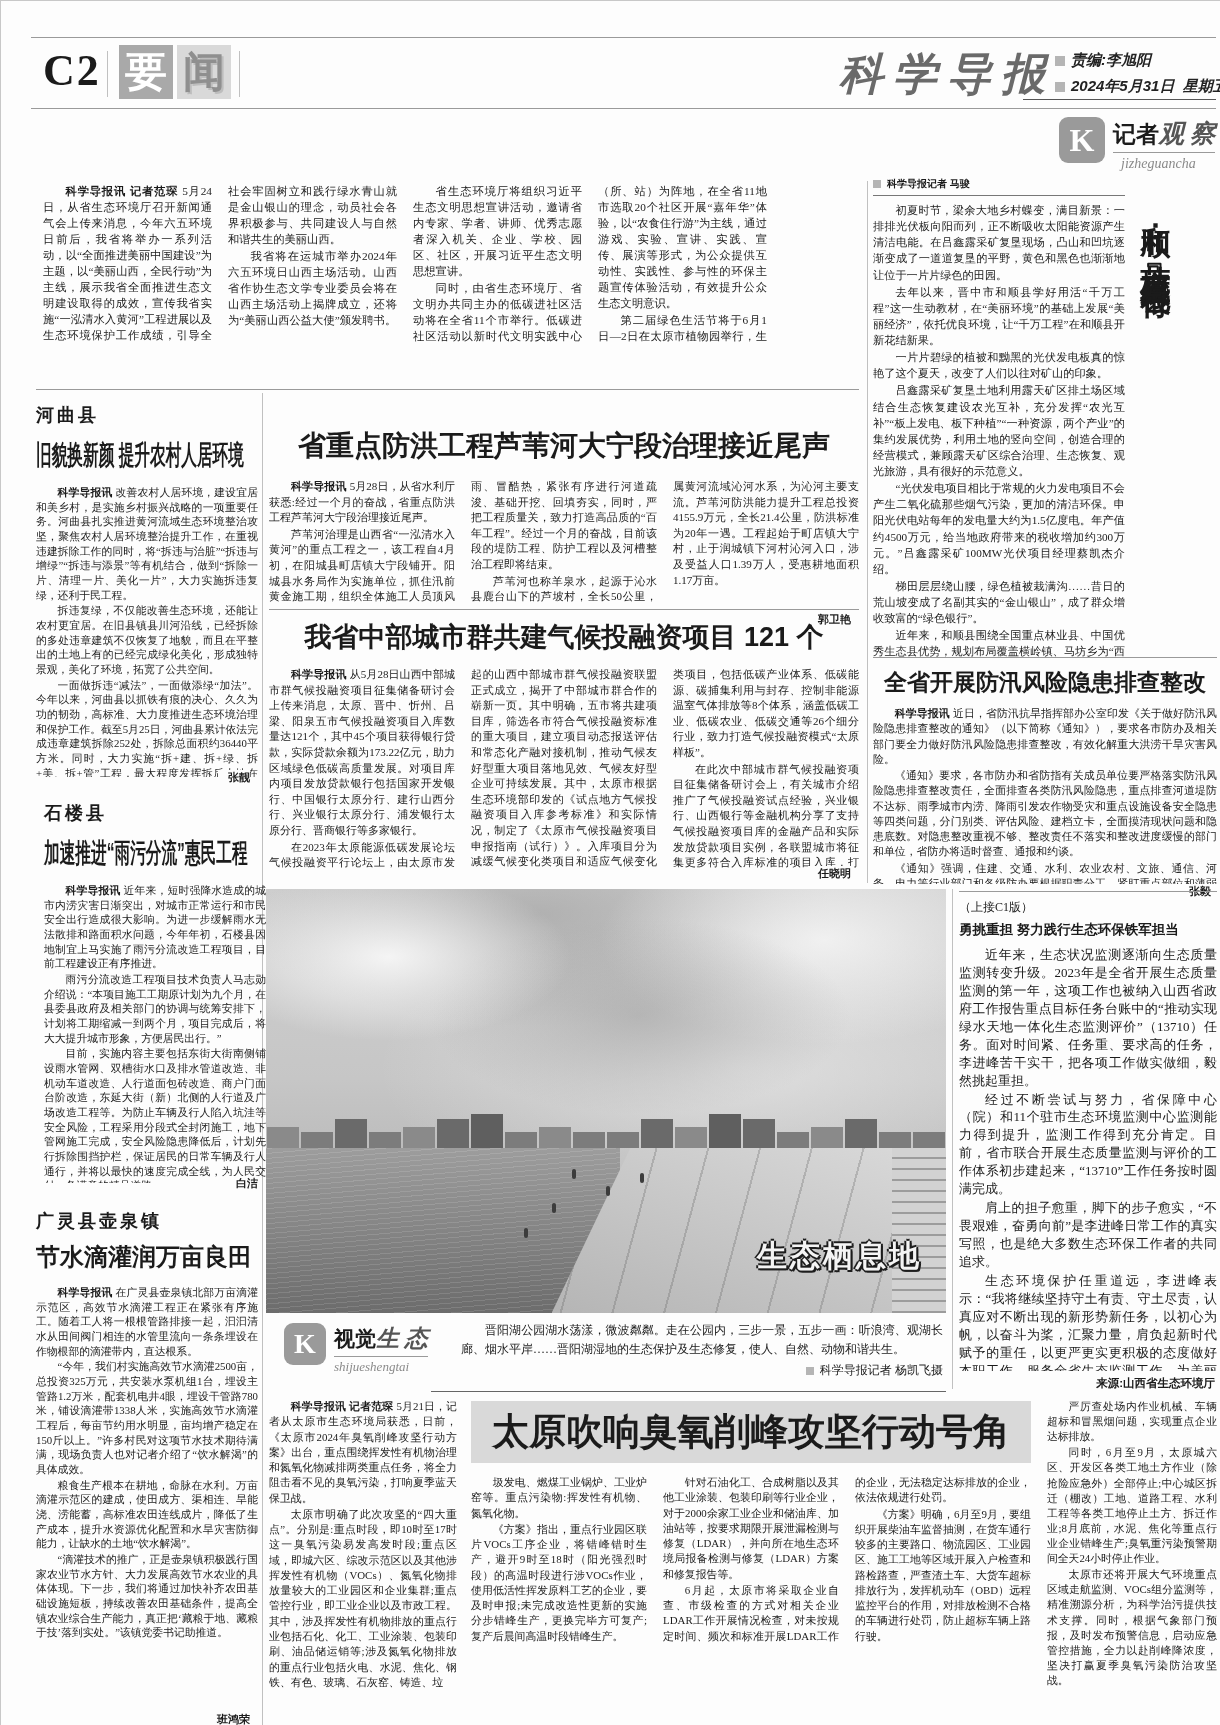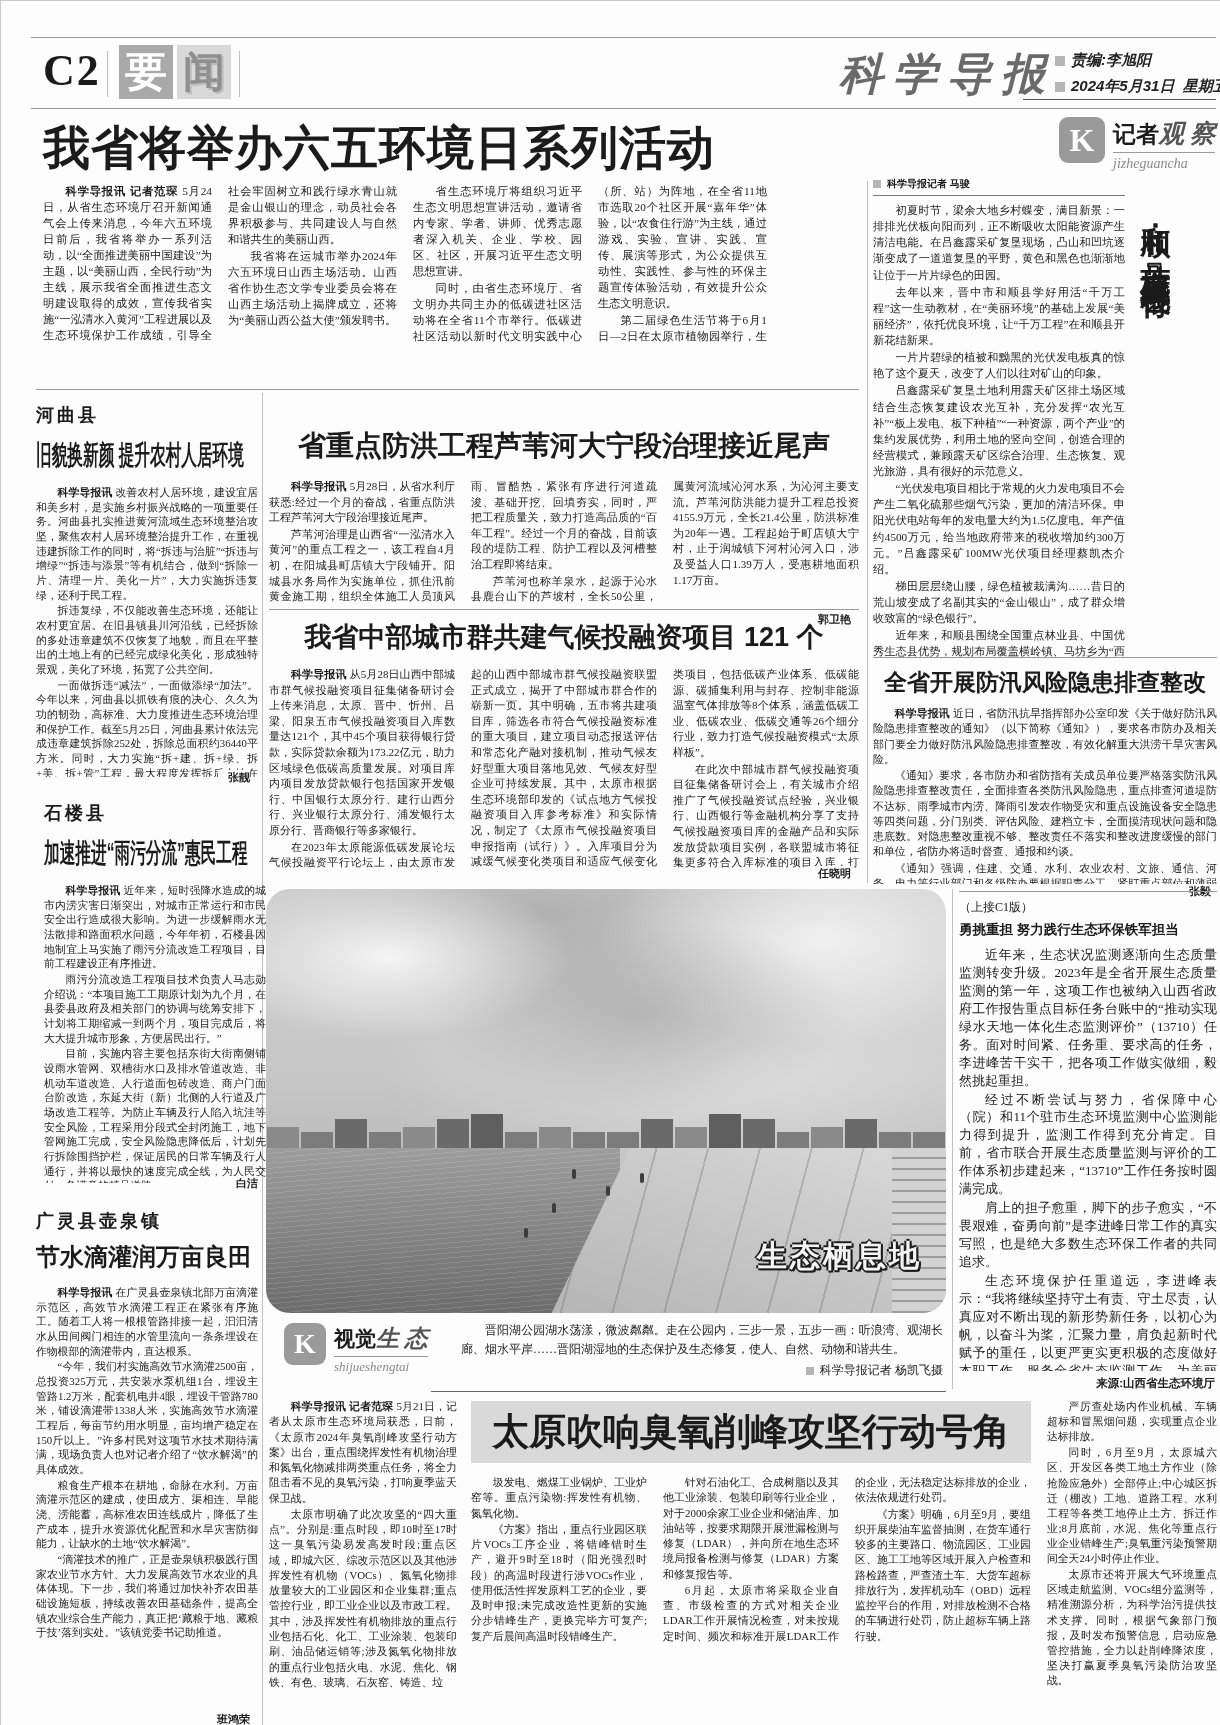--- a/index.html
+++ b/index.html
@@ -37,21 +37,21 @@
   
   .kbox{background:#9a9a9a;color:#fff;border-radius:9px;display:flex;align-items:center;justify-content:center;
         font-family:"Liberation Serif",serif;font-weight:900;}
   .badge-title{font-family:"Liberation Sans",sans-serif;}
   .badge-script{font-family:"Liberation Serif",serif;font-style:italic;font-weight:bold;color:#555;}
   .badge-pinyin{font-family:"Liberation Serif",serif;font-style:italic;color:#8a8a8a;}
   
   .vert-hl{writing-mode:vertical-rl;font-family:"Liberation Sans",sans-serif;font-weight:900;font-size:30px;
            letter-spacing:3px;line-height:1.08;height:450px;}
   
-  .photo{background:linear-gradient(180deg,#d0d0d0 0%,#c6c6c6 45%,#bcbcbc 62%);overflow:hidden;border-radius:24px;}
+  .photo{background:linear-gradient(180deg,#d0d0d0 0%,#c6c6c6 45%,#bcbcbc 62%);overflow:hidden;}
   .clouds{position:absolute;inset:0;background:
       radial-gradient(ellipse 260px 120px at 18% 16%,rgba(250,250,250,.9),transparent 70%),
       radial-gradient(ellipse 300px 140px at 55% 30%,rgba(150,150,150,.5),transparent 70%),
       radial-gradient(ellipse 320px 150px at 82% 12%,rgba(246,246,246,.85),transparent 70%),
       radial-gradient(ellipse 420px 160px at 40% 6%,rgba(140,140,140,.45),transparent 70%),
       radial-gradient(ellipse 520px 220px at 70% 42%,rgba(238,238,238,.6),transparent 70%);}
   .skyline{position:absolute;left:0;right:0;top:53%;height:8%;display:flex;align-items:flex-end;}
   .skyline i{flex:1;background:#7c7c7c;margin:0 1px;height:45%;}
   .skyline i:nth-child(3n){height:85%;background:#6a6a6a;}
   .skyline i:nth-child(4n+1){height:60%;background:#8a8a8a;}
@@ -89,34 +89,33 @@
   <div class="abs hdr-box b1" style="left:118px;top:44px;">要</div>
   <div class="abs hdr-box b2" style="left:176px;top:44px;">闻</div>
   <div class="vr" style="left:238px;top:50px;height:46px;"></div>
   <div class="abs paper-title" style="left:838px;top:44px;">科学导报</div>
   <div class="abs hdr-info" style="left:1054px;top:50px;font-style:italic;">
     <div class="ln"><span class="sq"></span><span>责编:李旭阳</span></div>
     <div class="ln"><span class="sq"></span><span>2024年5月31日</span>&nbsp;&nbsp;<span>星期五</span></div>
   </div>
   <div class="hr" style="left:1022px;width:193px;top:98px;background:#555;"></div>
 
-  <div class="abs main-hl" style="left:42px;top:116px;">我省将举办六五环境日系列活动</div>
   <div class="abs body-text cols4" style="left:42px;top:182px;width:724px;height:170px;font-size:11.3px;">
       <p><b>科学导报讯 记者范琛 </b>5月24日，从省生态环境厅召开新闻通气会上传来消息，今年六五环境日前后，我省将举办一系列活动，以“全面推进美丽中国建设”为主题，以“美丽山西，全民行动”为主线，展示我省全面推进生态文明建设取得的成效，宣传我省实施“一泓清水入黄河”工程进展以及生态环境保护工作成绩，引导全社会牢固树立和践行绿水青山就是金山银山的理念，动员社会各界积极参与、共同建设人与自然和谐共生的美丽山西。</p>
       <p>我省将在运城市举办2024年六五环境日山西主场活动。山西省作协生态文学专业委员会将在山西主场活动上揭牌成立，还将为“美丽山西公益大使”颁发聘书。</p>
       <p>省生态环境厅将组织习近平生态文明思想宣讲活动，邀请省内专家、学者、讲师、优秀志愿者深入机关、企业、学校、园区、社区，开展习近平生态文明思想宣讲。</p>
       <p>同时，由省生态环境厅、省文明办共同主办的低碳进社区活动将在全省11个市举行。低碳进社区活动以新时代文明实践中心（所、站）为阵地，在全省11地市选取20个社区开展“嘉年华”体验，以“农食住行游”为主线，通过游戏、实验、宣讲、实践、宣传、展演等形式，为公众提供互动性、实践性、参与性的环保主题宣传体验活动，有效提升公众生态文明意识。</p>
       <p>第二届绿色生活节将于6月1日—2日在太原市植物园举行，生活节将环保互动体验与知识普及融为一体，采取以家庭为单位的环保节日理念，突出家庭、参与、体验、互动、娱乐等要素，让参与者在亲身体验中感受生态文明建设的重要意义，积累生态环境保护知识技能。</p>
     </div>
 
   <div class="abs" style="left:1058px;top:116px;display:flex;align-items:flex-start;">
     <div class="kbox" style="width:46px;height:46px;font-size:32px;">K</div>
     <div style="margin-left:8px;">
       <div style="white-space:nowrap;"><span class="badge-title" style="font-size:23px;font-weight:bold;">记者</span><span class="badge-script" style="font-size:25px;">观 察</span></div>
-      <div style="border-top:1px solid #9a9a9a;margin-top:2px;padding-top:1px;"><span class="badge-pinyin" style="font-size:14px;">jizheguancha</span></div>
+      <div style="border-top:1px solid #9a9a9a;margin-top:2px;padding-top:1px;"><span class="badge-pinyin" style="font-size:14px;margin-left:8px;">jizheguancha</span></div>
     </div>
   </div>
 
   <div class="abs" style="left:872px;top:176px;width:344px;">
     <div style="font-family:'Liberation Sans',sans-serif;font-size:10px;font-weight:bold;border-bottom:1px solid #777;width:252px;padding-bottom:4px;"><span class="sq sm"></span><span>科学导报记者 马骏</span></div>
     <div style="display:flex;margin-top:6px;">
       <div class="body-text" style="width:252px;height:455px;font-size:11.2px;line-height:1.44;">
           <p>初夏时节，梁余大地乡村蝶变，满目新景：一排排光伏板向阳而列，正不断吸收太阳能资源产生清洁电能。在吕鑫露采矿复垦现场，凸山和凹坑逐渐变成了一道道复垦的平野，黄色和黑色也渐渐地让位于一片片绿色的田园。</p>
           <p>去年以来，晋中市和顺县学好用活“千万工程”这一生动教材，在“美丽环境”的基础上发展“美丽经济”，依托优良环境，让“千万工程”在和顺县开新花结新果。</p>
           <p>一片片碧绿的植被和黝黑的光伏发电板真的惊艳了这个夏天，改变了人们以往对矿山的印象。</p>

